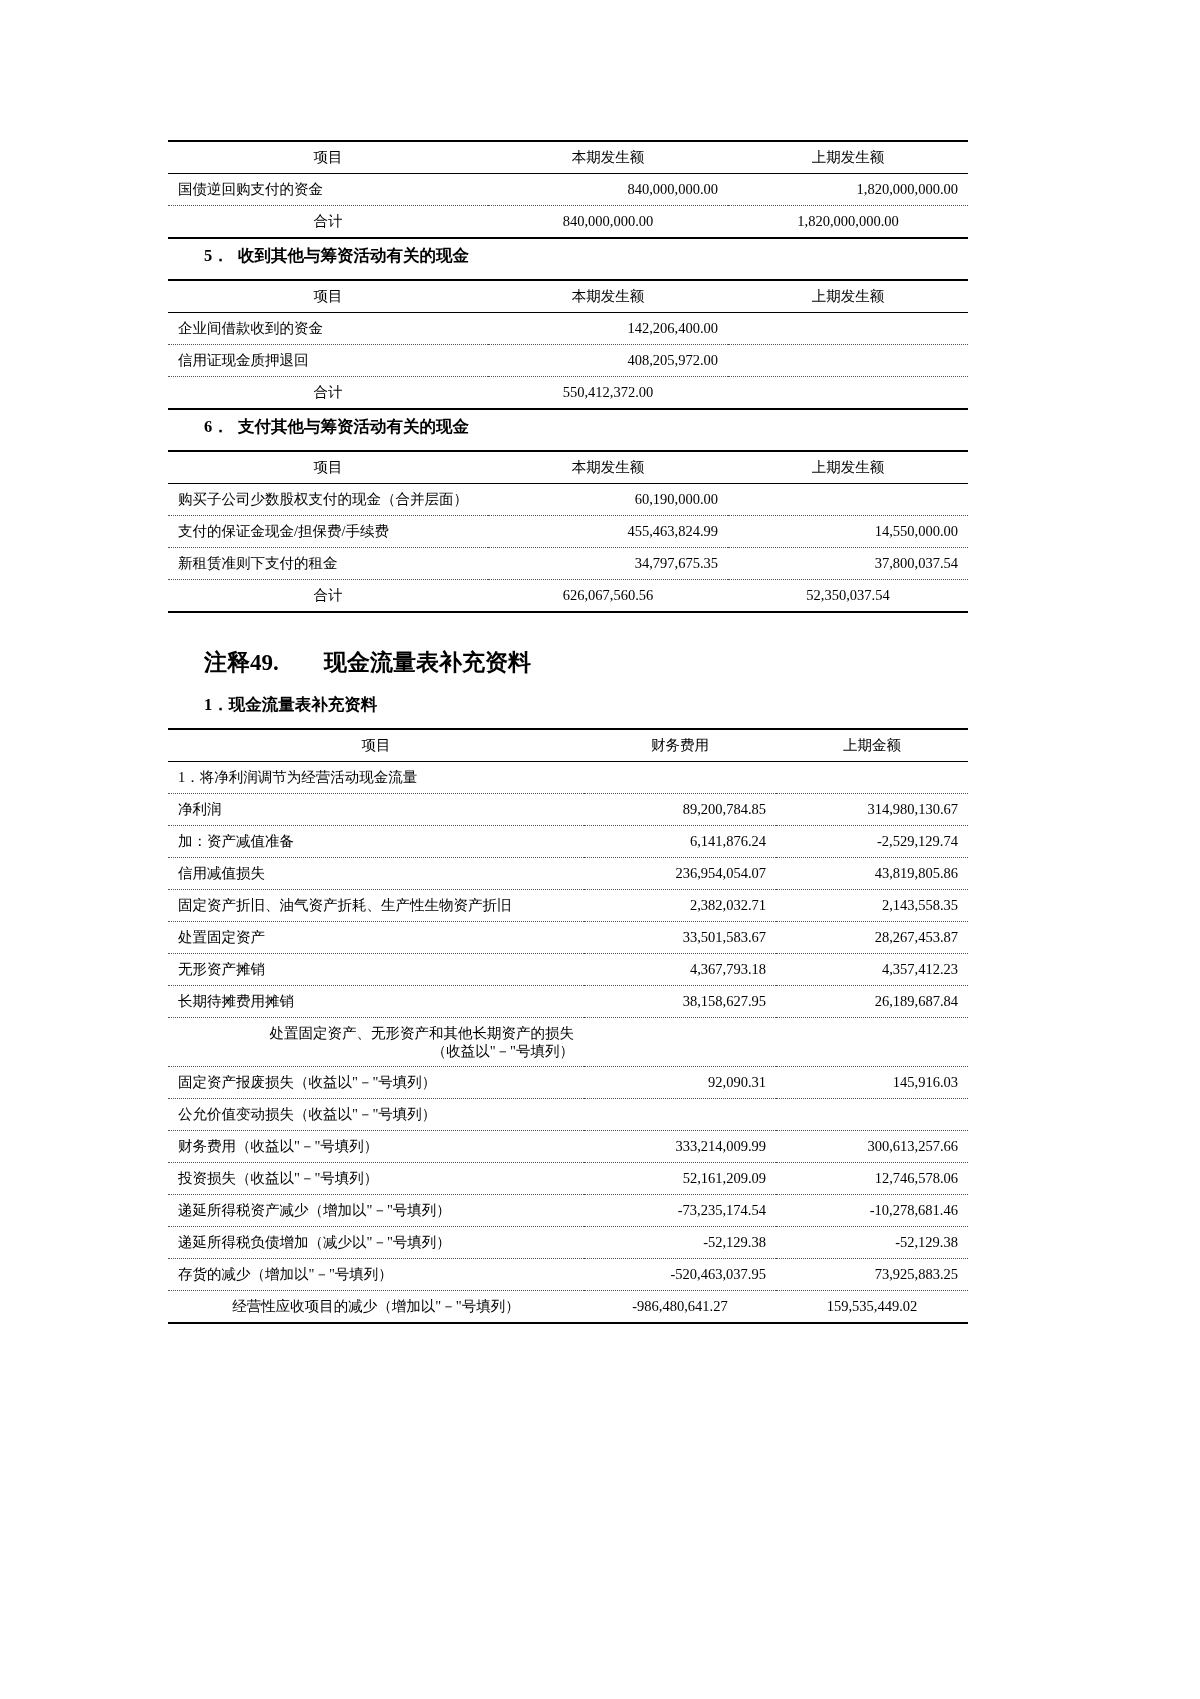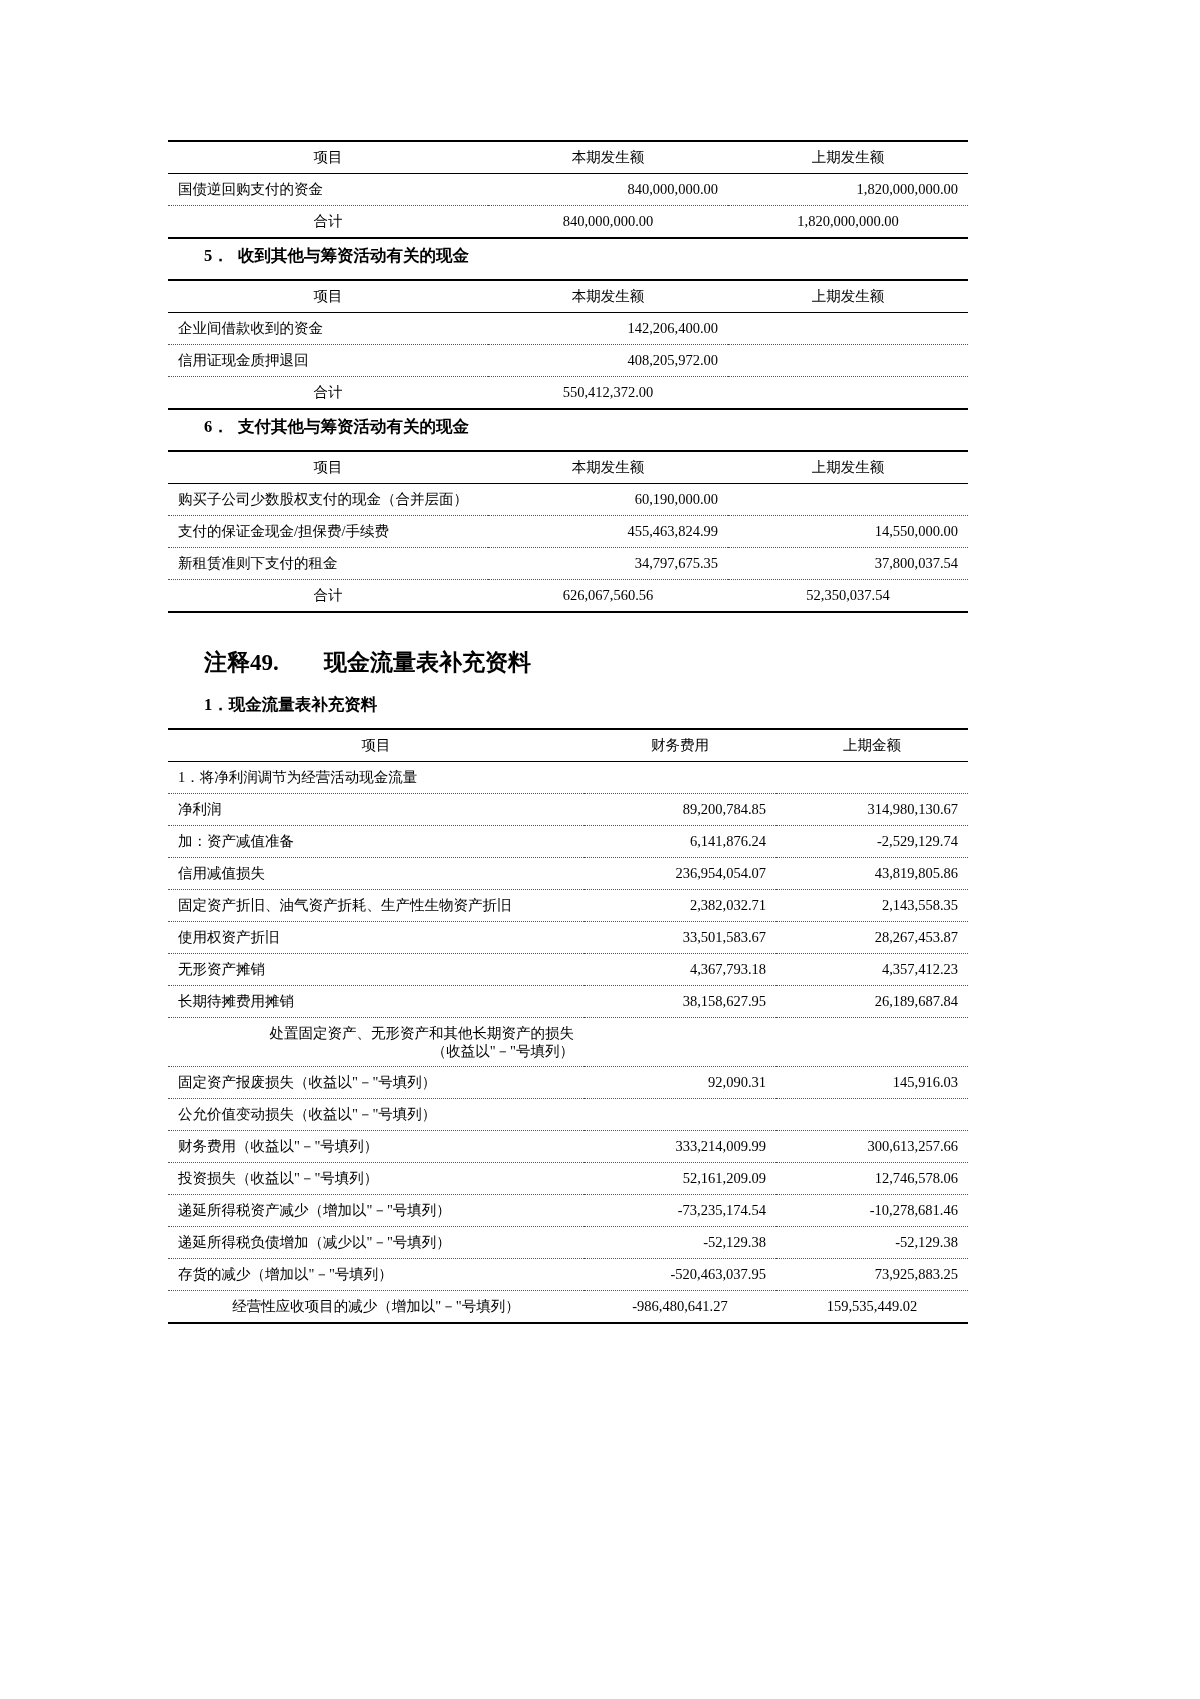--- a/index.html
+++ b/index.html
@@ -249,21 +249,21 @@
             <td class="c-item">信用减值损失</td>
             <td class="c-num vsep-a">236,954,054.07</td>
             <td class="c-num vsep-a">43,819,805.86</td>
           </tr>
           <tr>
             <td class="c-item">固定资产折旧、油气资产折耗、生产性生物资产折旧</td>
             <td class="c-num vsep-a">2,382,032.71</td>
             <td class="c-num vsep-a">2,143,558.35</td>
           </tr>
           <tr>
-            <td class="c-item">使用权资产折旧</td>
+            <td class="c-item">处置固定资产</td>
             <td class="c-num vsep-a">33,501,583.67</td>
             <td class="c-num vsep-a">28,267,453.87</td>
           </tr>
           <tr>
             <td class="c-item">无形资产摊销</td>
             <td class="c-num vsep-a">4,367,793.18</td>
             <td class="c-num vsep-a">4,357,412.23</td>
           </tr>
           <tr>
             <td class="c-item">长期待摊费用摊销</td>

